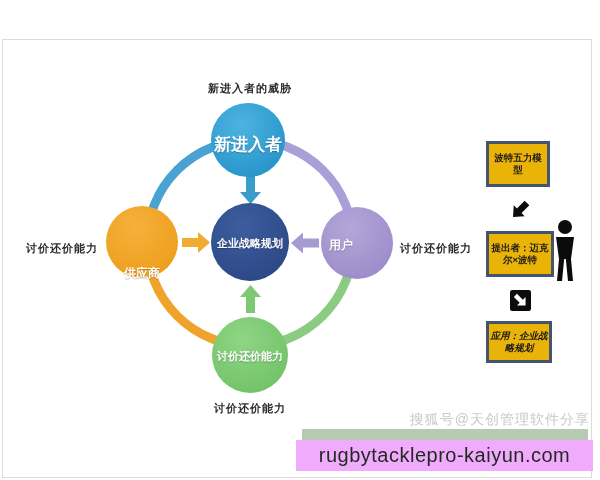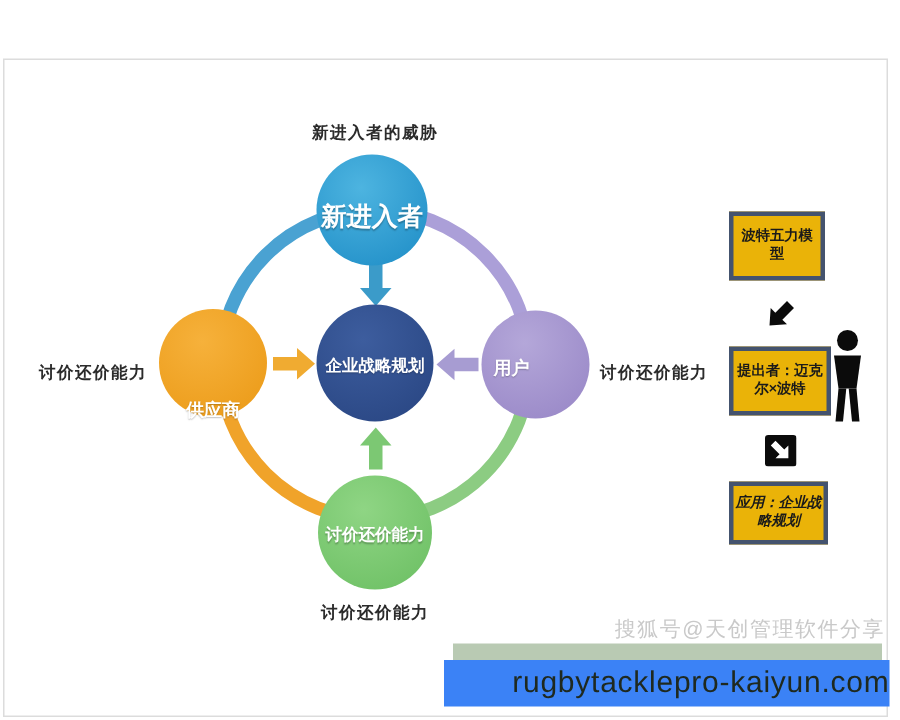--- a/index.html
+++ b/index.html
@@ -121,15 +121,15 @@
   <rect x="0" y="0" width="19" height="19" rx="2" fill="#0b0b0b"></rect>
   <g transform="rotate(-45 9.5 9.5)">
     <polygon points="9.5,16 4,10.5 7.5,10.5 7.5,3 11.5,3 11.5,10.5 15,10.5" fill="#ffffff"></polygon>
   </g>
 </svg>
 
 <div class="flow-box" style="left:486px;top:321px;width:66px;height:42px;font-style:italic;">应用：企业战略规划</div>
 
 <div class="watermark">搜狐号@天创管理软件分享</div>
 <div class="banner-strip" style="background:#b9cab3;"></div>
-<div class="banner-bar" style="background:#3b82f6;justify-content:flex-end;">
+<div class="banner-bar" style="background:#f0abfc;">
   <span>rugbytacklepro-kaiyun.com</span>
 </div>
 
 </body></html>

